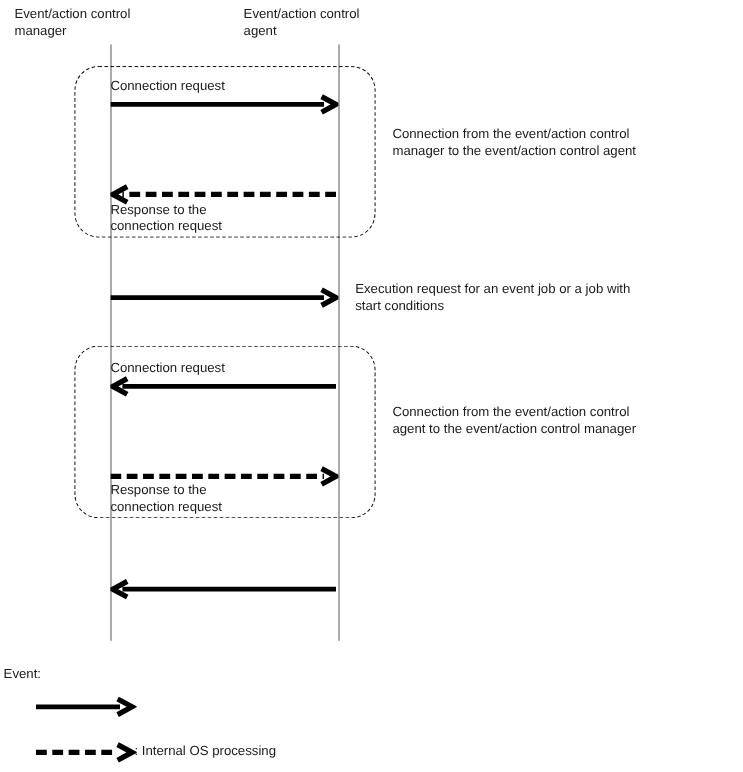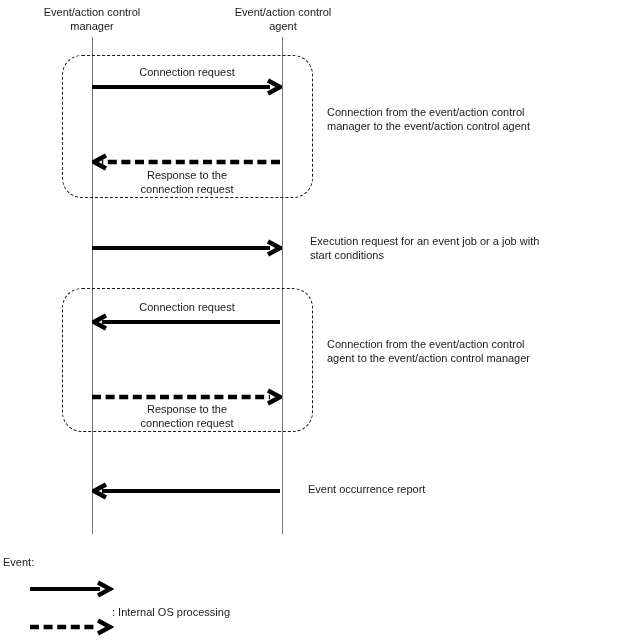--- a/index.html
+++ b/index.html
@@ -15,21 +15,21 @@
     background: #ffffff;
     overflow: hidden;
   }
   .txt {
     position: absolute;
     font-size: 11px;
     line-height: 13.5px;
     color: #1a1a1a;
     white-space: pre-line;
   }
-  .center { text-align: center; }
+  .center { }
   .lifeline {
     position: absolute;
     width: 1.5px;
     background: #757575;
   }
   .groupbox {
     position: absolute;
     border: 1.4px dashed #1a1a1a;
     border-radius: 20px;
     background: transparent;
@@ -98,21 +98,21 @@
 
   <div class="txt" style="left:327px; top:106px; width:280px;">Connection from the event/action control
 manager to the event/action control agent</div>
 
   <div class="arrow" style="left:92px; top:239px;">
     <svg width="190" height="18" viewBox="0 0 190 18">
       <line class="stroke-solid" x1="0" y1="9" x2="178" y2="9"></line>
       <path class="stroke-head" d="M176 2.5 L188 9 L176 15.5"></path>
     </svg>
   </div>
-  <div class="txt" style="left:310px; top:235px; width:300px;">Execution request for an event job or a job with
+  <div class="txt" style="left:296px; top:235px; width:300px;">Execution request for an event job or a job with
 start conditions</div>
 
   <div class="arrow" style="left:92px; top:313px;">
     <svg width="190" height="18" viewBox="0 0 190 18">
       <line class="stroke-solid" x1="188" y1="9" x2="10" y2="9"></line>
       <path class="stroke-head" d="M14 2.5 L2 9 L14 15.5"></path>
     </svg>
   </div>
   <div class="txt center" style="left:92px; top:301px; width:190px;">Connection request</div>
 
@@ -127,32 +127,31 @@
 
   <div class="txt" style="left:327px; top:338px; width:280px;">Connection from the event/action control
 agent to the event/action control manager</div>
 
   <div class="arrow" style="left:92px; top:482px;">
     <svg width="190" height="18" viewBox="0 0 190 18">
       <line class="stroke-solid" x1="188" y1="9" x2="10" y2="9"></line>
       <path class="stroke-head" d="M14 2.5 L2 9 L14 15.5"></path>
     </svg>
   </div>
-  <div class="txt" style="left:308px; top:483px; width:300px;">Event occurrence report</div>
 
   <div class="txt" style="left:3px; top:556px;">Event:</div>
 
   <div class="legend-arrow" style="left:30px; top:580px;">
     <svg width="84" height="18" viewBox="0 0 84 18">
       <line class="stroke-solid" x1="0" y1="9" x2="70" y2="9"></line>
       <path class="stroke-head" d="M68 2.5 L80 9 L68 15.5"></path>
     </svg>
   </div>
 
   <div class="legend-arrow" style="left:30px; top:618px;">
     <svg width="84" height="18" viewBox="0 0 84 18">
       <line class="stroke-dashed" x1="0" y1="9" x2="68" y2="9"></line>
       <path class="stroke-head" d="M68 2.5 L80 9 L68 15.5"></path>
     </svg>
   </div>
-  <div class="txt" style="left:112px; top:606px; width:340px;">: Internal OS processing</div>
+  <div class="txt" style="left:112px; top:620px; width:340px;">: Internal OS processing</div>
 
 </div>
 
 </body></html>

